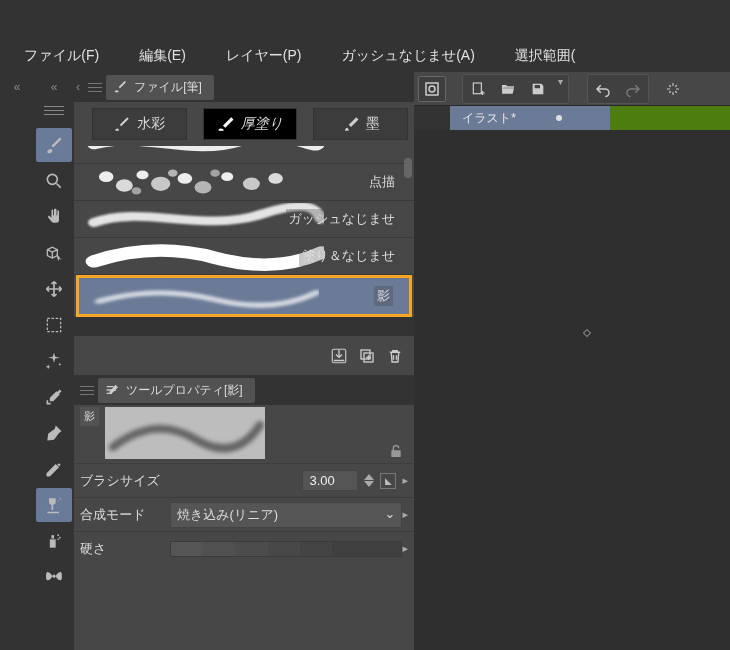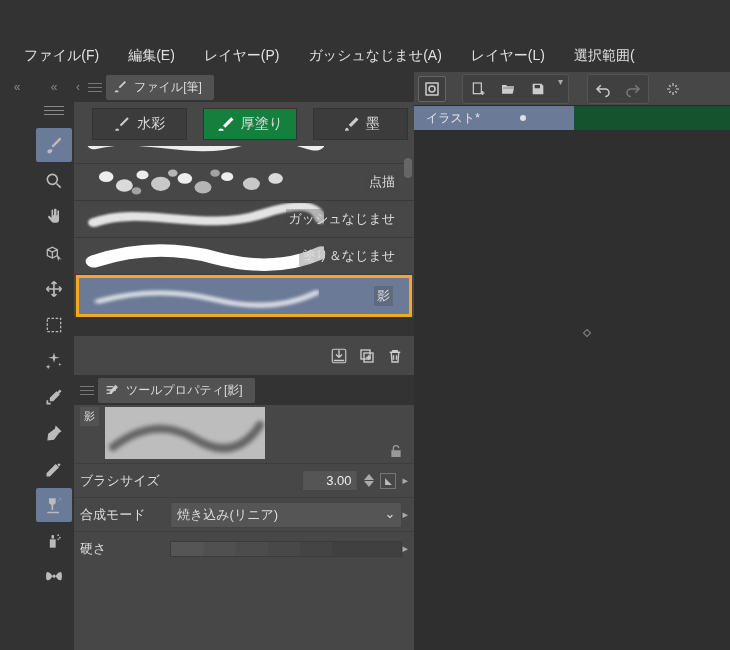--- a/index.html
+++ b/index.html
@@ -10,21 +10,21 @@
     font-family: "Meiryo", "Yu Gothic", sans-serif;
     font-size: 13px;
     user-select: none;
   }
   .top-spacer { height: 40px; background: #333; }
   .menubar {
     height: 32px;
     display: flex;
     align-items: center;
     padding: 0 10px;
-    gap: 1px;
+    gap: 12px;
     background: #333;
   }
   .menubar .menu-item {
     padding: 6px 14px;
     cursor: pointer;
     white-space: nowrap;
     font-size: 14px;
     color: #e0e0e0;
   }
   .layout { display: flex; height: calc(650px - 72px); }
@@ -98,21 +98,22 @@
     color: #ccc;
     border: 1px solid transparent;
     border-radius: 2px;
   }
   .canvas-btn-group { display: flex; gap: 2px; border: 1px solid #555; border-radius: 3px; padding: 1px; background: #404040;}
   .canvas-btn-outline { border: 1px solid #666; background: #3e3e3e;}
   .tabbar {
     height: 24px;
     display: flex;
     align-items: stretch;
-    background: #14532d;
+    background: #4d7c0f;
+    margin-left: 36px;
   }
   .doc-tab {
     background: #6b7a97;
     color: #e8e8e8;
     padding: 3px 12px;
     font-size: 12px;
     display: flex;
     align-items: center;
     gap: 40px;
     min-width:160px;
@@ -151,21 +152,21 @@
     border: 1px solid #333;
     padding: 6px 4px;
     display: flex;
     align-items: center;
     justify-content: center;
     gap: 6px;
     color: #ddd;
     font-size: 14px;
     margin-left: 12px;
   }
-  .subtool-tab.active { background: #15803d; }
+  .subtool-tab.active { background: #000000; font-style: italic; }
   .brush-list { background: #474747; position: relative;}
   .brush-row {
     height: 37px;
     border-bottom: 1px solid #3a3a3a;
     display: flex;
     align-items: center;
     justify-content: flex-end;
     padding: 0 16px 0 0;
     position: relative;
     color: #ddd;
@@ -227,21 +228,21 @@
   .prop-row .label { width: 90px; }
   .prop-row .value-box {
     flex:1;
     display:flex;
     justify-content:flex-end;
     align-items:center;
     gap:6px;
   }
   .num-input {
     background:#555; border:1px solid #444; padding:2px 6px;
-    font-size:13px; color:#eee; width:56px; text-align:right;
+    font-size:13px; color:#eee; width:56px; 
   }
   .spinner { display:flex; flex-direction:column; gap:1px;}
   .spinner .tri{width:0;height:0;border-left:5px solid transparent;border-right:5px solid transparent;}
   .spinner .up{border-bottom:6px solid #aaa;}
   .spinner .down{border-top:6px solid #aaa;}
   .overlay-tri{ width:16px; height:16px; border:1px solid #777; display:flex; align-items:center; justify-content:center; font-size:9px; color:#bbb;}
   .dropdown {
     flex:1; background:#555; border:1px solid #444; padding:3px 6px;
     display:flex; justify-content:space-between; align-items:flex-start;
     font-size:13px;
@@ -259,21 +260,20 @@
 </head>
 <body>
 
 <div class="top-spacer"></div>
 
 <div class="menubar">
   <div class="menu-item">ファイル(F)</div>
   <div class="menu-item">編集(E)</div>
   <div class="menu-item">レイヤー(P)</div>
   <div class="menu-item">ガッシュなじませ(A)</div>
-  <div class="menu-item">レイヤー(L)</div>
   <div class="menu-item">選択範囲(</div>
 </div>
 
 <div class="layout">
 
   <div class="col-nav">
     <div class="nav-chev">«</div>
   </div>
 
   <div class="col-tools">

